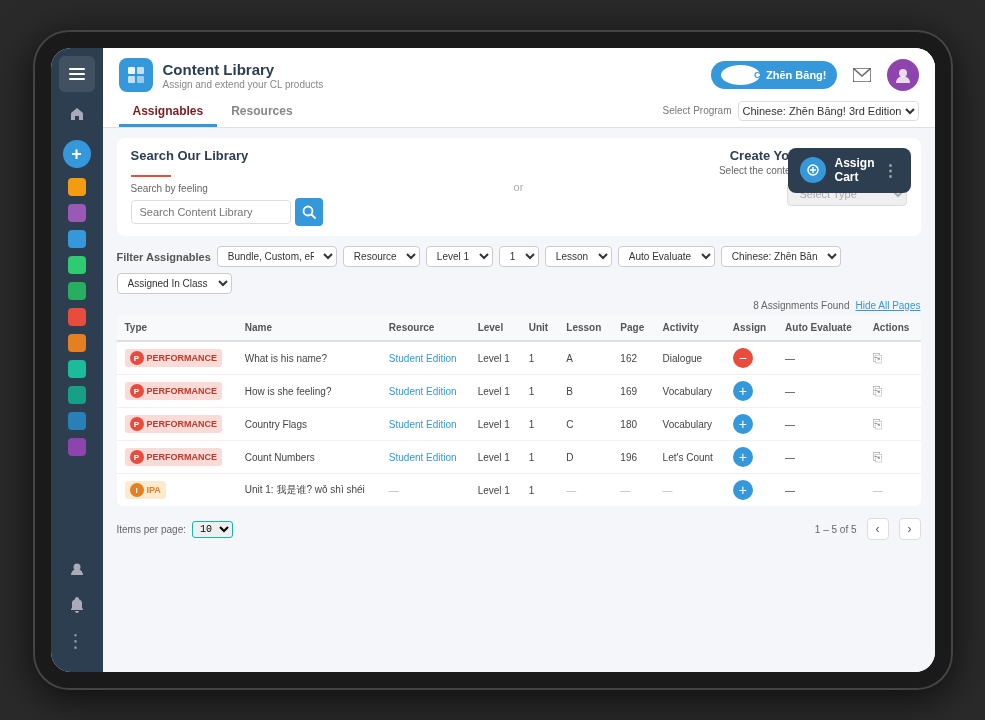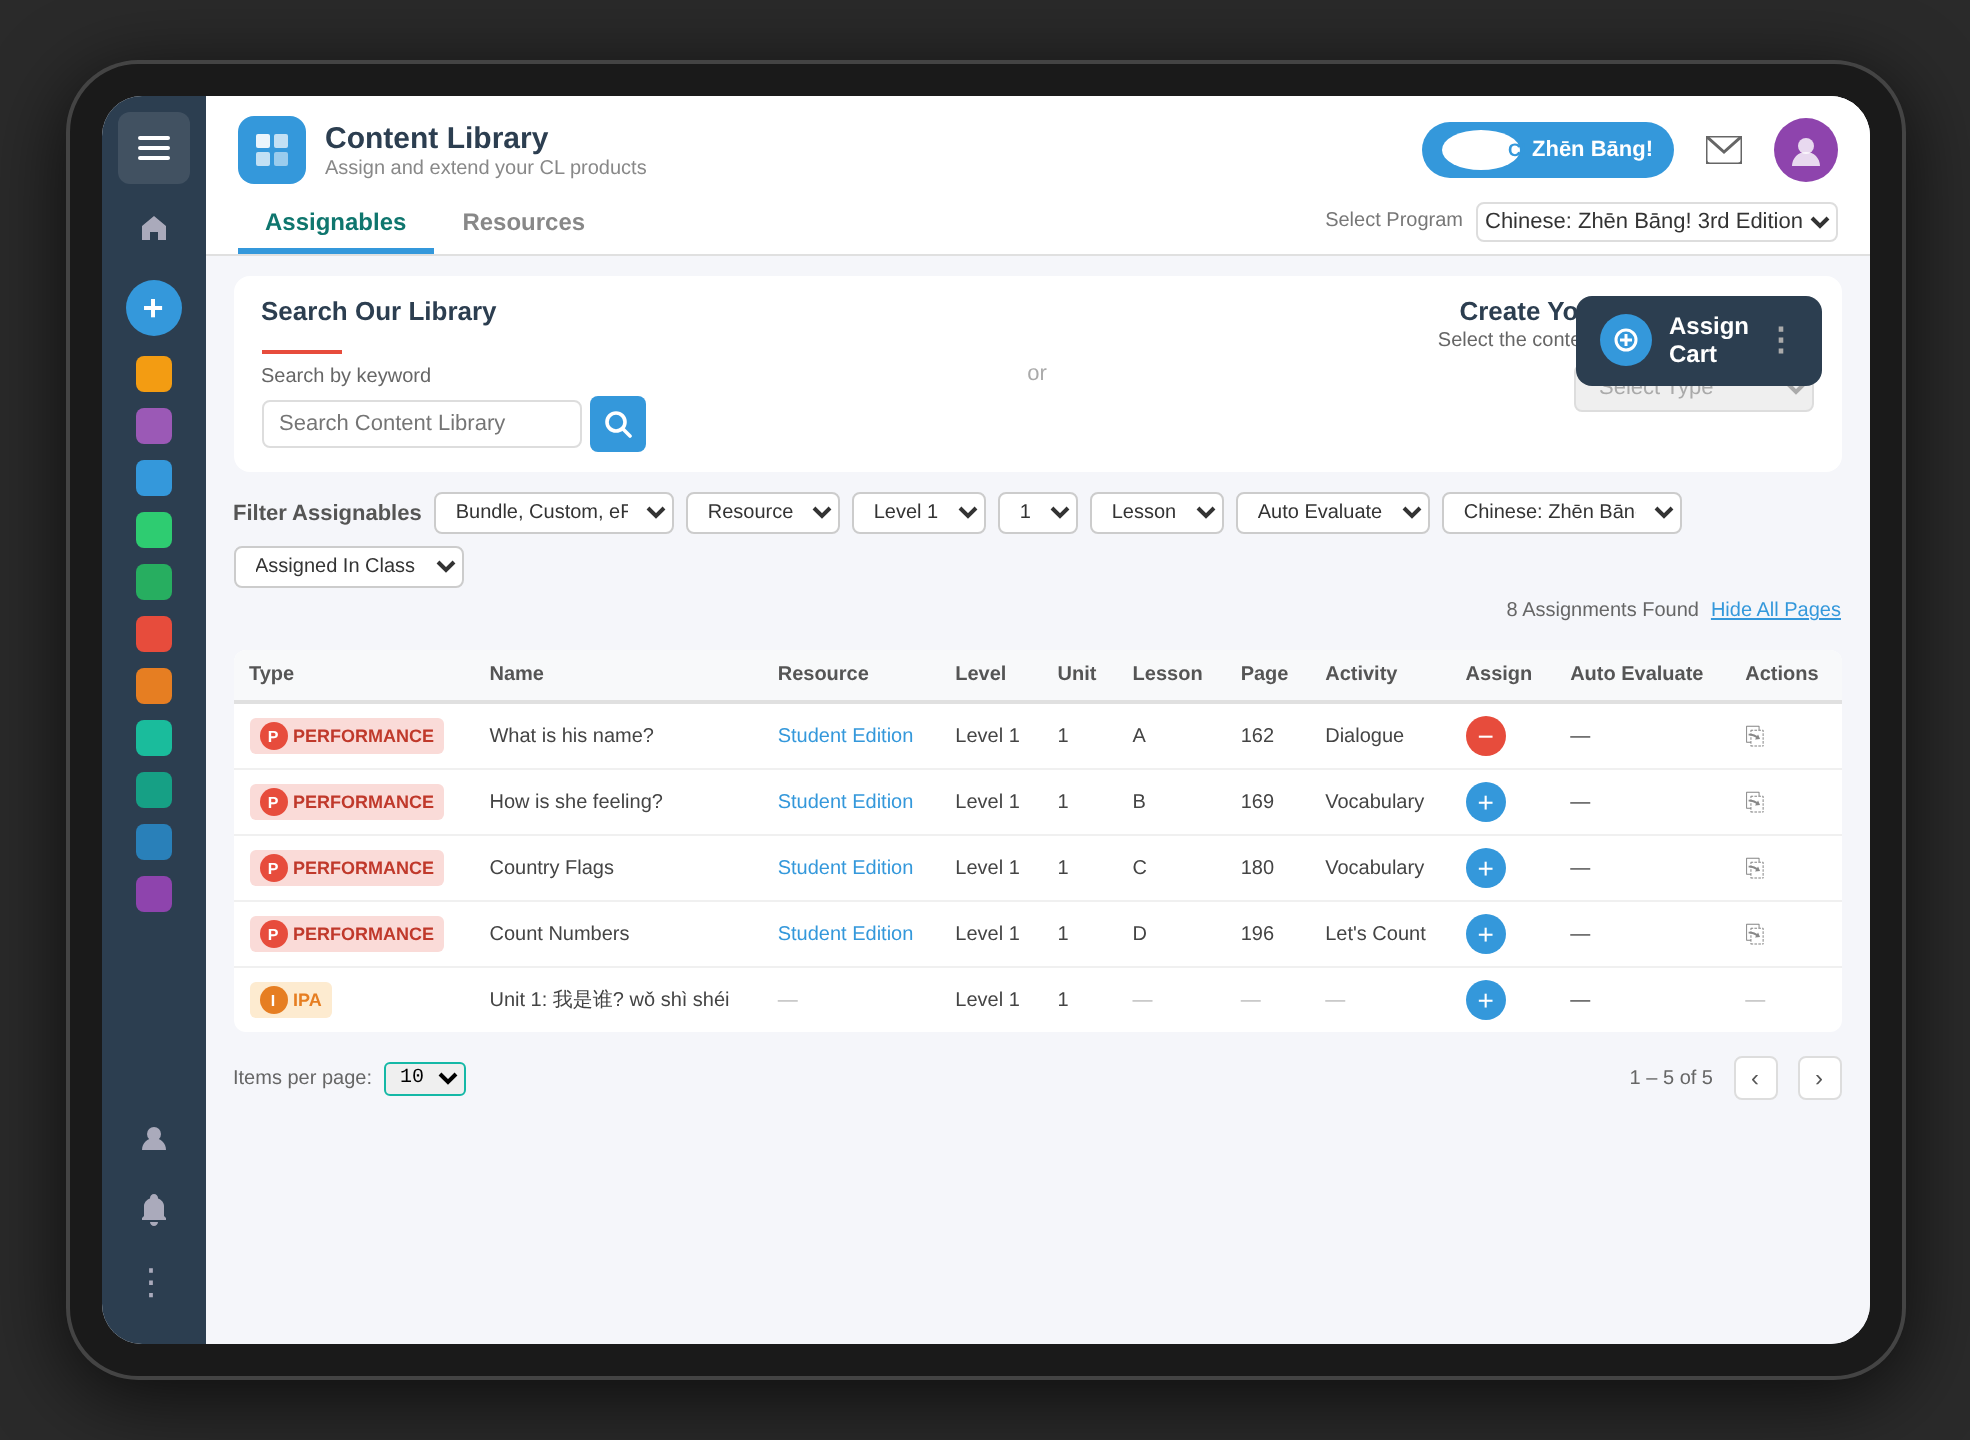--- a/index.html
+++ b/index.html
@@ -233,21 +233,21 @@
     .tab {
       padding: 6px 14px;
       font-size: 12px;
       font-weight: 600;
       color: #888;
       border-bottom: 3px solid transparent;
       cursor: pointer;
     }
 
     .tab.active {
-      color: #0f766e;
+      color: #7f1d1d;
       border-bottom-color: #3498db;
     }
 
     
     .header-tabs-row {
       display: flex;
       align-items: center;
       justify-content: space-between;
     }
 
@@ -437,21 +437,21 @@
       color: #333;
       background: white;
       max-width: 120px;
     }
 
     
     .results-row {
       display: flex;
       justify-content: flex-end;
       align-items: center;
-      margin-bottom: 14px;
+      margin-bottom: 4px;
     }
 
     .results-info {
       font-size: 10px;
       color: #666;
     }
 
     .results-link {
       font-size: 10px;
       color: #3498db;
@@ -716,21 +716,21 @@
           </div>
         </div>
       </div>
 
       <div class="body-area">
 
         <div class="top-panels">
           <div class="search-section">
             <h3>Search Our Library</h3>
             <div class="search-underline"></div>
-            <div class="search-label">Search by keyword</div>
+            <div class="search-label">Search by feeling</div>
             <div class="search-input-row">
               <input class="search-input" type="text" placeholder="Search Content Library" style="">
               <button class="search-btn">
                 <svg width="14" height="14" viewBox="0 0 14 14">
                     <circle cx="6" cy="6" r="4.5" fill="none" stroke="white" stroke-width="1.8"></circle>
                     <line x1="9.5" y1="9.5" x2="13" y2="13" stroke="white" stroke-width="1.8" stroke-linecap="round"></line>
                   </svg>
               </button>
             </div>
           </div>

